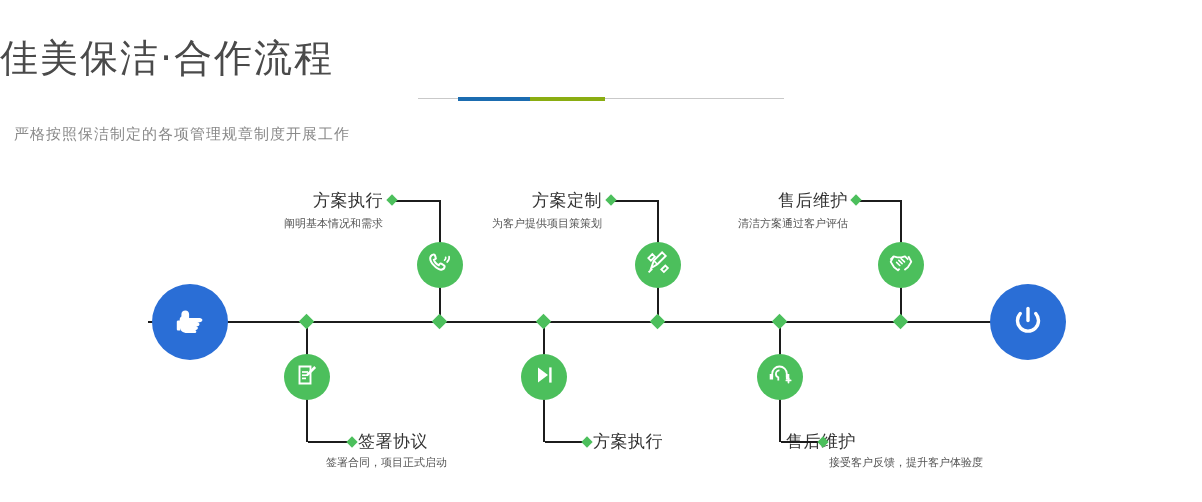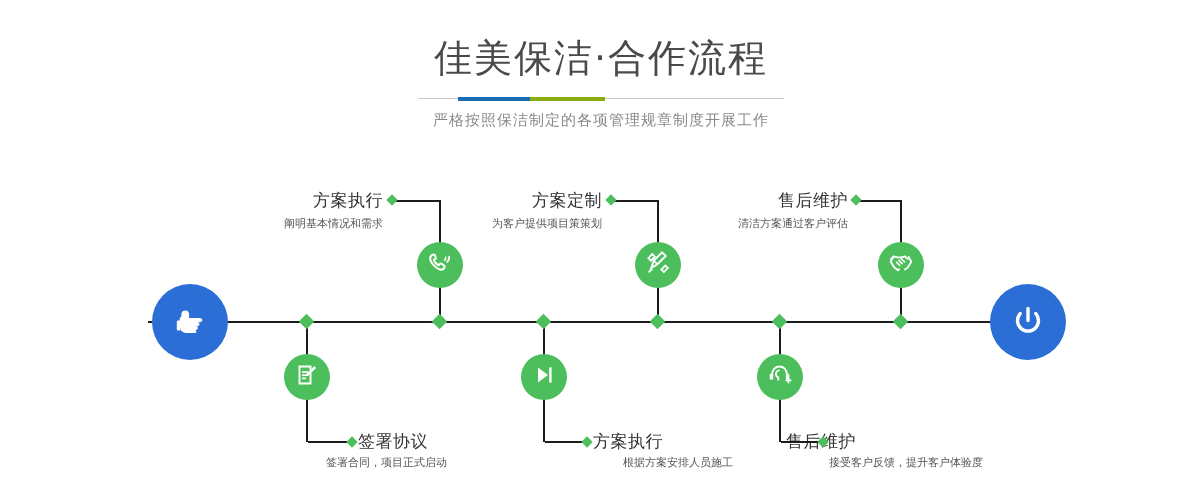--- a/index.html
+++ b/index.html
@@ -18,21 +18,21 @@
     background: #ffffff;
     overflow: hidden;
   }
 
   
   #header {
     position: absolute;
     left: 0;
     top: 0;
     width: 1202px;
-    text-align: center;
+    text-align: left;
   }
   #title {
     font-size: 38px;
     line-height: 44px;
     color: #4a4a4a;
     letter-spacing: 2px;
     font-weight: normal;
     margin: 0;
     padding-top: 36px;
     white-space: nowrap;
@@ -65,21 +65,21 @@
     top: 0px;
     width: 75px;
     height: 4px;
     background: #8aad12;
   }
   #subtitle {
     font-size: 15px;
     line-height: 20px;
     color: #8a8a8a;
     letter-spacing: 1px;
-    margin: 0;
+    margin: 14px;
     padding-top: 9px;
     white-space: nowrap;
   }
 
   
   #timeline {
     position: absolute;
     left: 0;
     top: 0;
     width: 1202px;
@@ -265,21 +265,20 @@
     <div class="diamond" style="left:538px; top:316px;"></div>
     <div class="node-circle" style="left:521px; top:354px;">
       <span>
         <svg width="28" height="28" viewBox="0 0 28 28">
           <path fill="#ffffff" d="M8 6.4l10 7.6-10 7.6z"></path>
           <rect x="19.2" y="6.4" width="2.4" height="15.2" fill="#ffffff"></rect>
         </svg>
       </span>
     </div>
     <div class="label-title" style="left:593px; top:430px;">方案执行</div>
-    <div class="label-desc" style="left:623px; top:453px;">根据方案安排人员施工</div>
 
     <div class="connector-v" style="left:900px; top:200px; height:122px;"></div>
     <div class="connector-h" style="left:856px; top:200px; width:46px;"></div>
     <div class="diamond-sm" style="left:852px; top:196px;"></div>
     <div class="diamond" style="left:895px; top:316px;"></div>
     <div class="node-circle" style="left:878px; top:242px;">
       <span>
         <svg width="28" height="28" viewBox="0 0 28 28">
           <path fill="none" stroke="#ffffff" stroke-width="1.8" stroke-linejoin="round" d="M3.4 10.6l3.3-3.3 3.6 1h4.1l3.6-1 3.3 3.3"></path>
           <path fill="none" stroke="#ffffff" stroke-width="1.8" stroke-linejoin="round" d="M6.7 7.3l-3 5.4 3.4 5.6 3.9 3 1.6-1.6"></path>

